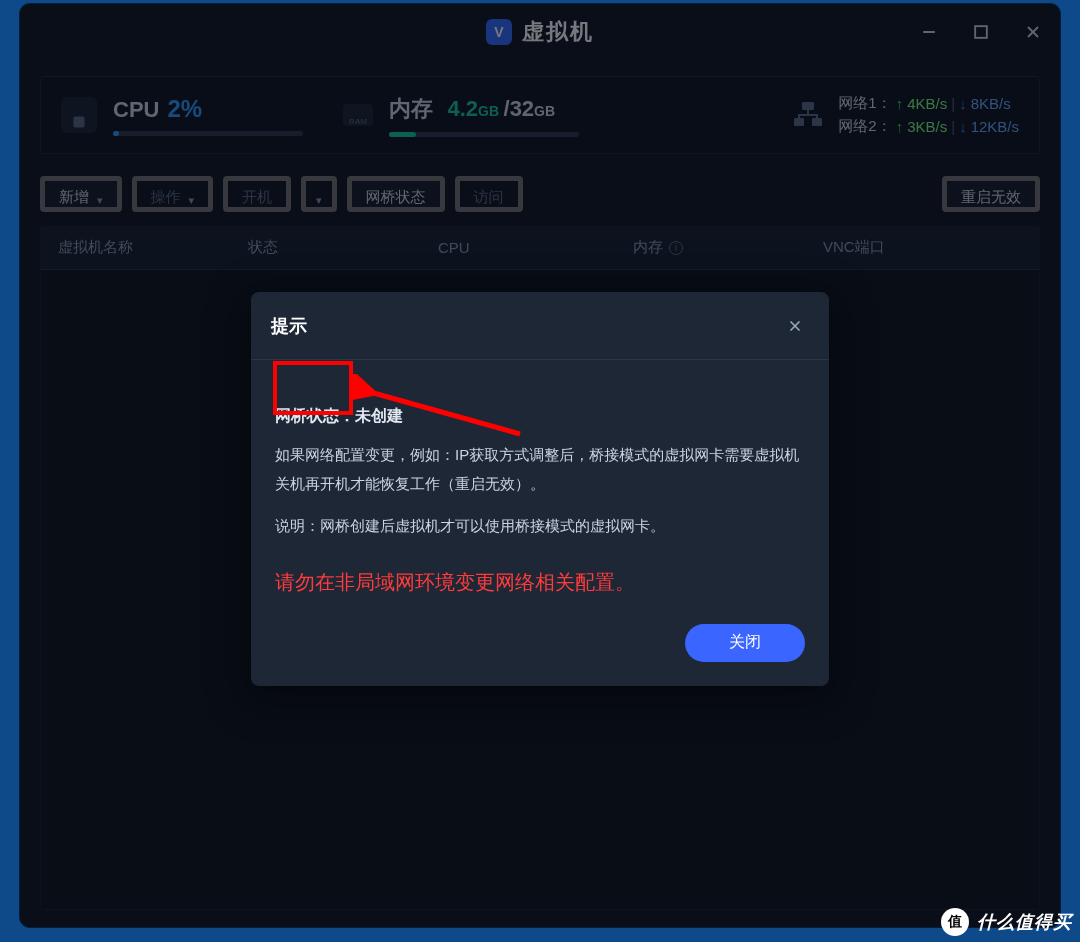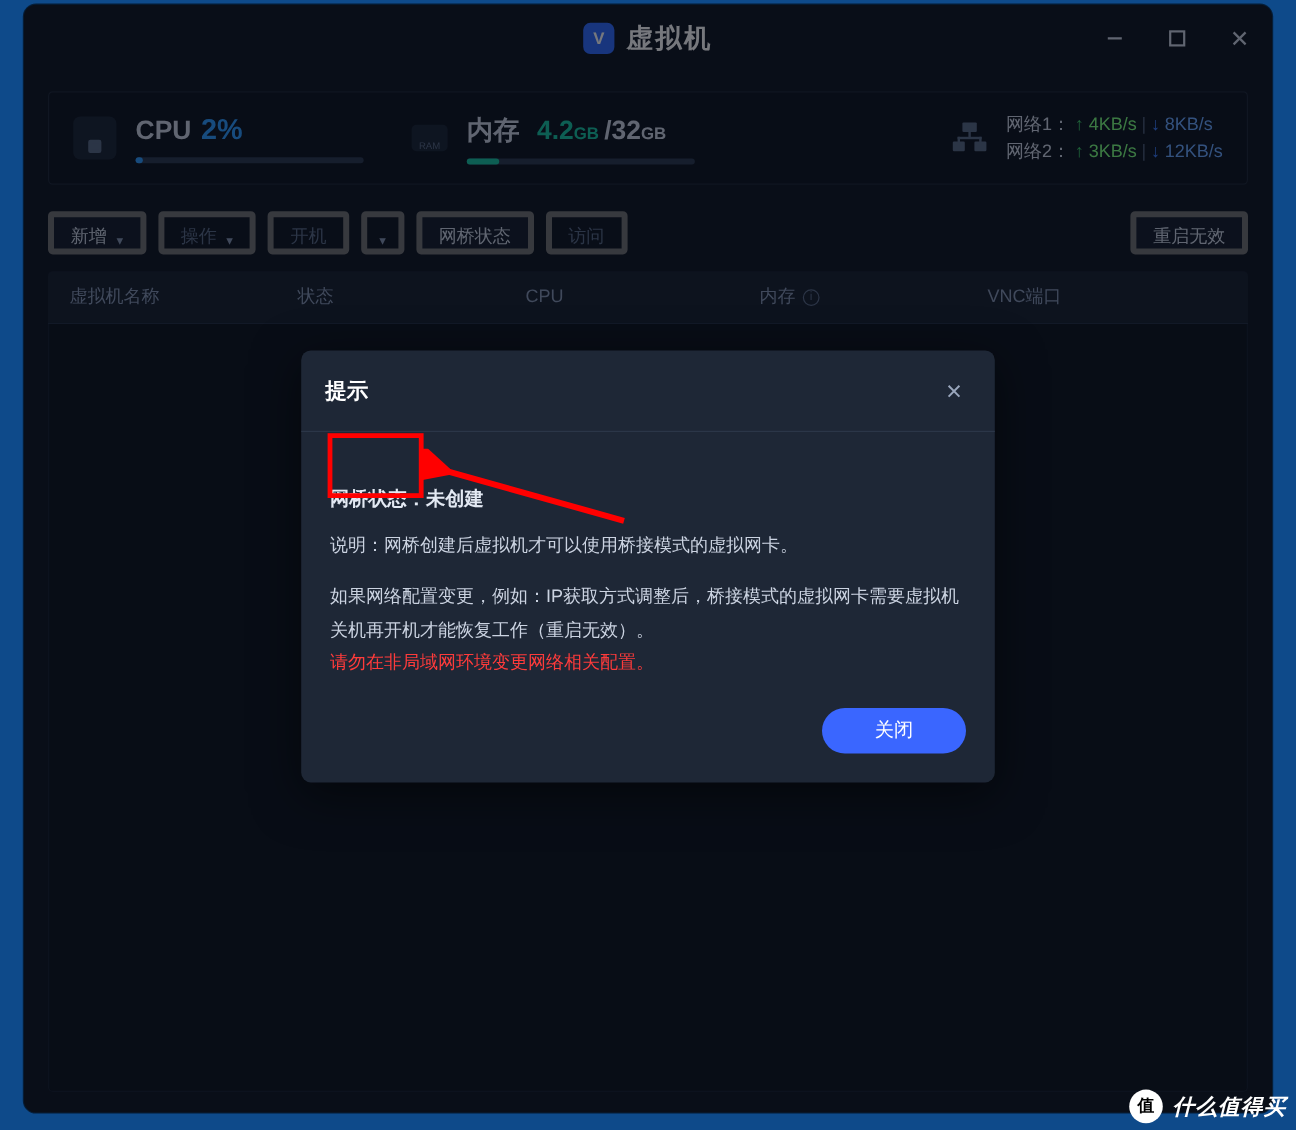--- a/index.html
+++ b/index.html
@@ -71,21 +71,21 @@
   .modal-titlebar{ height:68px; display:flex; align-items:center; padding:16px 20px; border-bottom:1px solid #2b3648;}
   .modal-title{ color:#fff; font-size:18px; font-weight:700;}
   .modal-close{ margin-left:auto; width:28px;height:28px; color:#9aa7bd; cursor:pointer; display:flex;align-items:center;justify-content:center;}
   .modal-close svg{ width:18px;height:18px; stroke:#9aa7bd; stroke-width:2.2; fill:none;}
   .modal-body{ padding:22px 24px 10px;}
   .modal-actions{ display:flex; gap:10px; align-items:center;}
   .mbtn{ height:36px; padding:0 18px; border-radius:4px; background:#303b4e; color:#e3e9f3; font-size:15px; border:none; cursor:pointer;}
   .mbtn.disabled{ background:transparent; color:#5a6a85;}
   .status-line{ margin-top:24px; color:#e3e9f3; font-size:16px; font-weight:700;}
   .desc{ margin-top:14px; color:#cbd3e1; font-size:15px; line-height:1.9;}
-  .warn{ margin-top:2px; color:#ff3b3b; font-size:15px;}
+  .warn{ margin-top:28px; color:#ff3b3b; font-size:20px;}
   .modal-footer{ padding:18px 24px 24px; display:flex; justify-content:flex-end;align-items:flex-end;}
   .primary-btn{ height:38px; width:120px; border-radius:19px; background:#3a66ff; color:#fff; font-size:16px; border:none; cursor:pointer;}
   
   .annotate-rect{ position:absolute; border:4px solid #ff0000; }
   .arrow-svg{ position:absolute; }
   
   .watermark{ position:absolute; right:8px; bottom:6px; display:flex; align-items:center; gap:8px;}
   .wm-badge{ width:28px;height:28px;border-radius:50%;background:#fff;color:#000;font-weight:700;display:flex;align-items:center;justify-content:center;font-size:14px;}
   .wm-text{ color:#fff; font-size:18px; font-weight:700; font-style:italic; letter-spacing:1px;}
 </style>
@@ -229,22 +229,22 @@
         <div class="modal-title">提示</div>
         <div class="modal-close">
             <svg viewBox="0 0 24 24">
               <line x1="6" y1="6" x2="18" y2="18"></line>
               <line x1="18" y1="6" x2="6" y2="18"></line>
             </svg>
           </div>
       </div>
       <div class="modal-body">
         <div class="status-line"><span>网桥状态：</span><span>未创建</span></div>
+        <div class="desc">如果网络配置变更，例如：IP获取方式调整后，桥接模式的虚拟网卡需要虚拟机关机再开机才能恢复工作（重启无效）。</div>
         <div class="desc">说明：网桥创建后虚拟机才可以使用桥接模式的虚拟网卡。</div>
-        <div class="desc">如果网络配置变更，例如：IP获取方式调整后，桥接模式的虚拟网卡需要虚拟机关机再开机才能恢复工作（重启无效）。</div>
         <div class="warn">请勿在非局域网环境变更网络相关配置。</div>
       </div>
       <div class="modal-footer">
         <button class="primary-btn">关闭</button>
       </div>
     </div>
   </div>
 
   <div class="annotate-rect" style="left:253px; top:357px; width:80px; height:54px;"></div>
 

